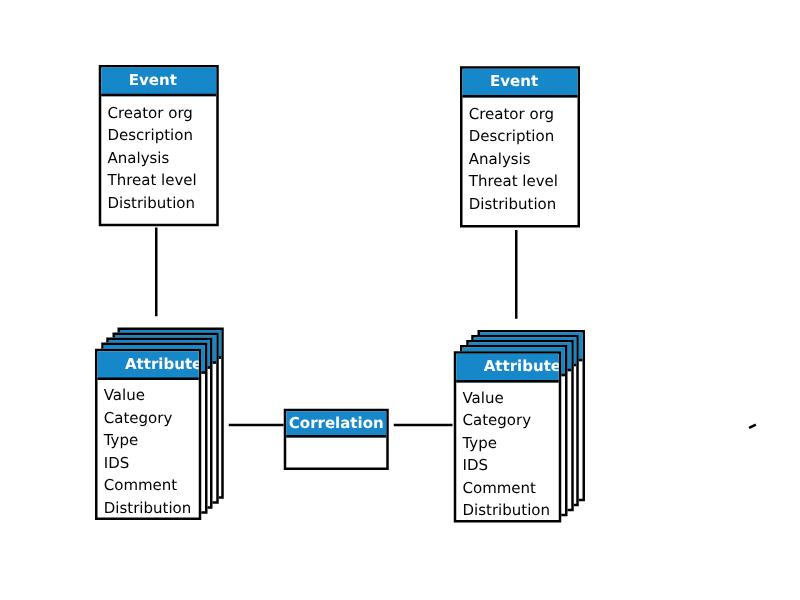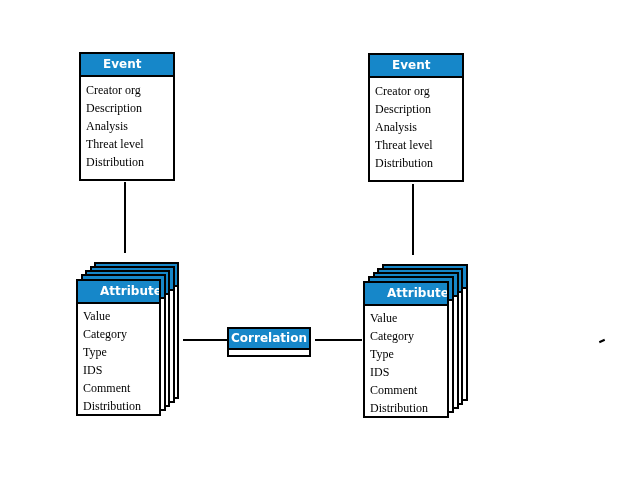--- a/index.html
+++ b/index.html
@@ -15,21 +15,21 @@
   .node-header {
     box-sizing:border-box; background:var(--accent);
     border-bottom:2px solid var(--line);
     color:#ffffff; font-weight:bold; font-size:12px;
     height:23px; line-height:20px; padding-left:22px;
     white-space:nowrap; overflow:hidden;
   }
   .node-header.centered { text-align:center; padding-left:0; }
   .node-fields {
     padding:4px 0 0 5px; font-size:12px; line-height:18px; color:#000000;
-    white-space:nowrap; overflow:hidden;font-family:Liberation Serif, serif;
+    white-space:nowrap; overflow:hidden;
   }
   .stack-card { position:absolute; box-sizing:border-box; background:#ffffff; border:2px solid var(--line); }
   .stack-card .card-top { box-sizing:border-box; height:23px; background:var(--accent); border-bottom:2px solid var(--line); }
   .vline { position:absolute; width:2px; background:var(--line); }
   .hline { position:absolute; height:2px; background:var(--line); }
   .stray { position:absolute; width:6px; height:2px; background:var(--line); transform:rotate(-25deg); }
 
   
   #event-left  { left:79px;  top:52px; width:96px; height:129px; }
   
@@ -43,21 +43,21 @@
   #attribute-left { left:76px; top:279px; width:85px; height:137px; }
 
   
   #ar-c4 { left:382px; top:264px; width:86px; height:137px; }
   #ar-c3 { left:377px; top:268px; width:86px; height:137px; }
   #ar-c2 { left:373px; top:272px; width:86px; height:137px; }
   #ar-c1 { left:368px; top:276px; width:86px; height:137px; }
   #attribute-right { left:363px; top:281px; width:86px; height:137px; }
 
   
-  #correlation { left:227px; top:327px; width:84px; height:30px; }
+  #correlation { left:227px; top:327px; width:84px; height:49px; }
   #correlation .node-header { height:21px; line-height:19px; }
 </style>
 </head>
 <body>
 
 <div id="canvas">
 
   <div class="vline" style="left:124px; top:182px; height:71px;"></div>
   <div class="vline" style="left:412px; top:184px; height:71px;"></div>
   <div class="hline" style="left:183px; top:339px; width:44px;"></div>

